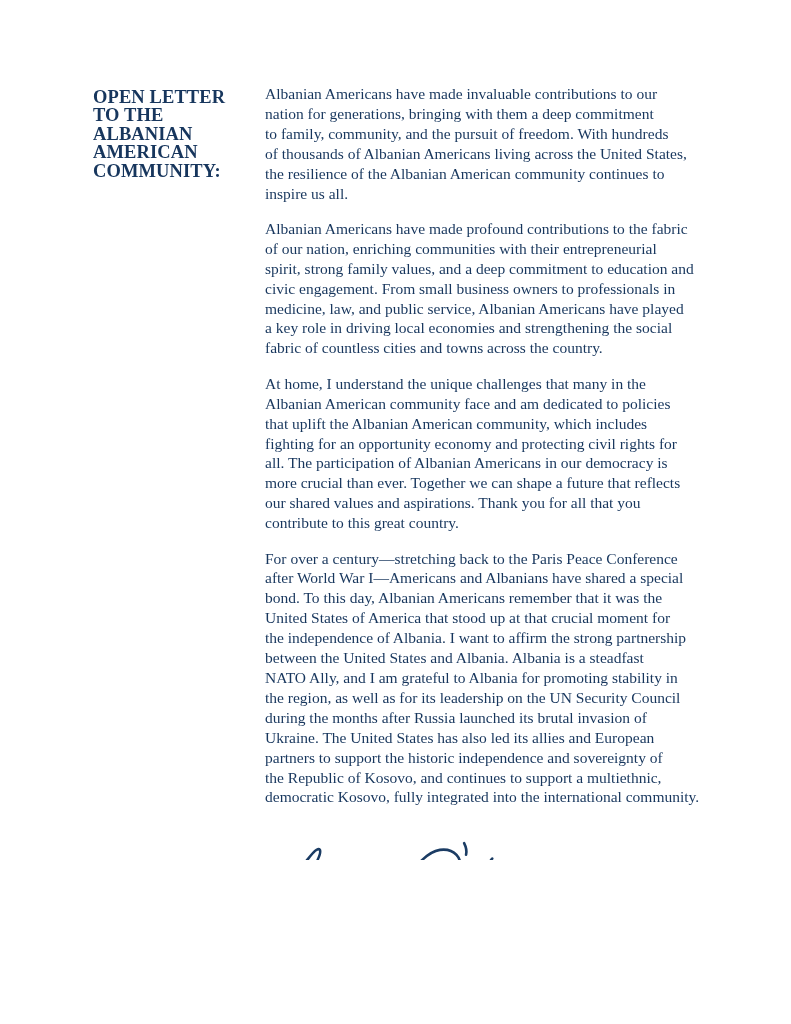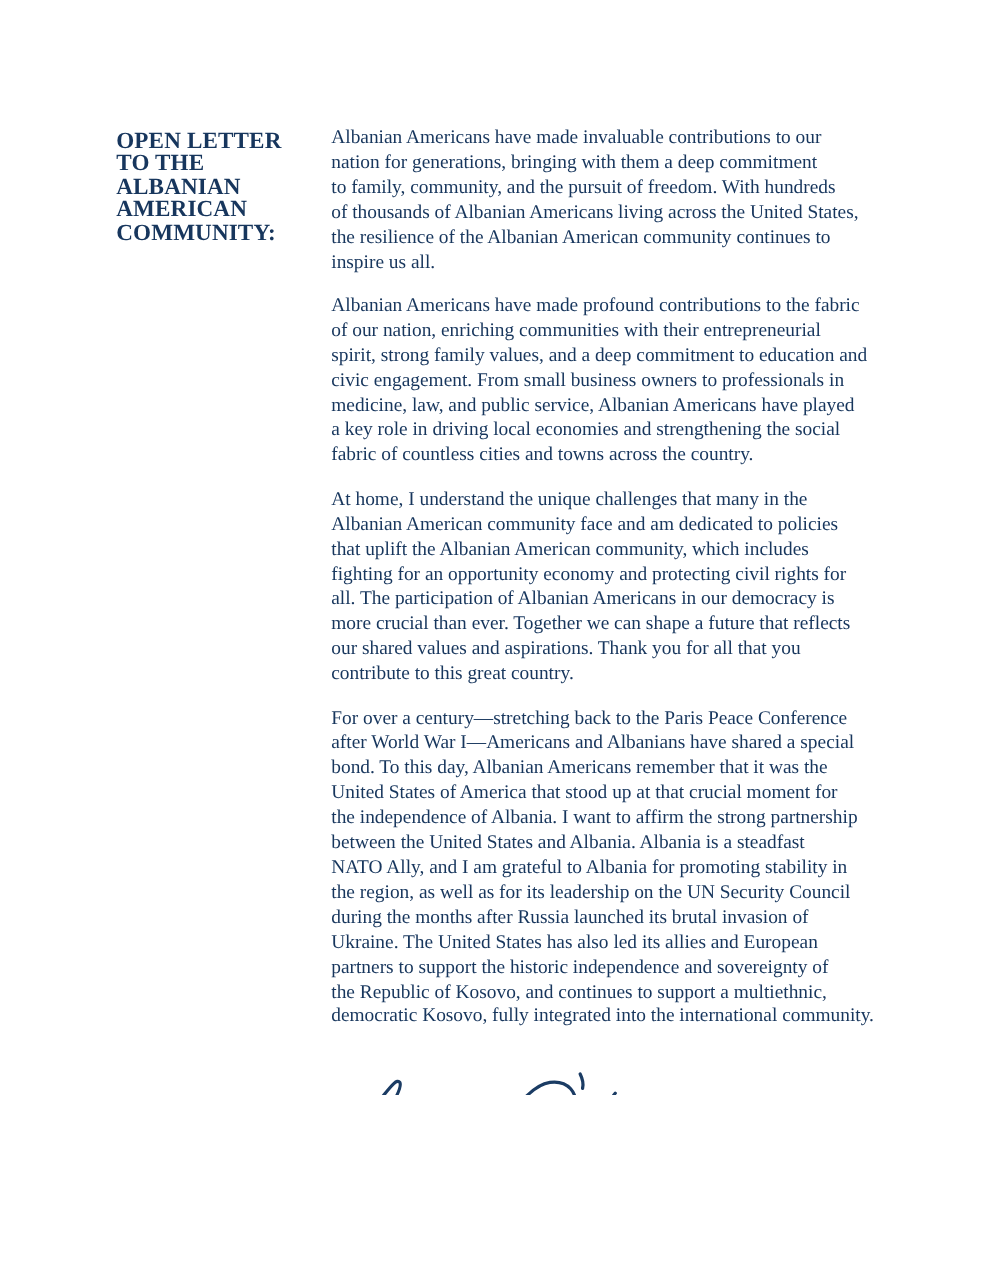--- a/index.html
+++ b/index.html
@@ -4,21 +4,21 @@
 <style>
   html, body { margin: 0; padding: 0; background: #ffffff; }
   .page {
     position: relative;
     width: 791px;
     height: 860px;
     background: #ffffff;
     font-family: "Liberation Serif", serif;
     color: #17365d;
     overflow: hidden;
-    margin: 16px auto;
+    margin: 0 auto;
     border-radius: 12px;
   }
   .heading {
     position: absolute;
     left: 93px;
     top: 88px;
     width: 165px;
     font-weight: 700;
     font-size: 18.5px;
     line-height: 18.4px;

